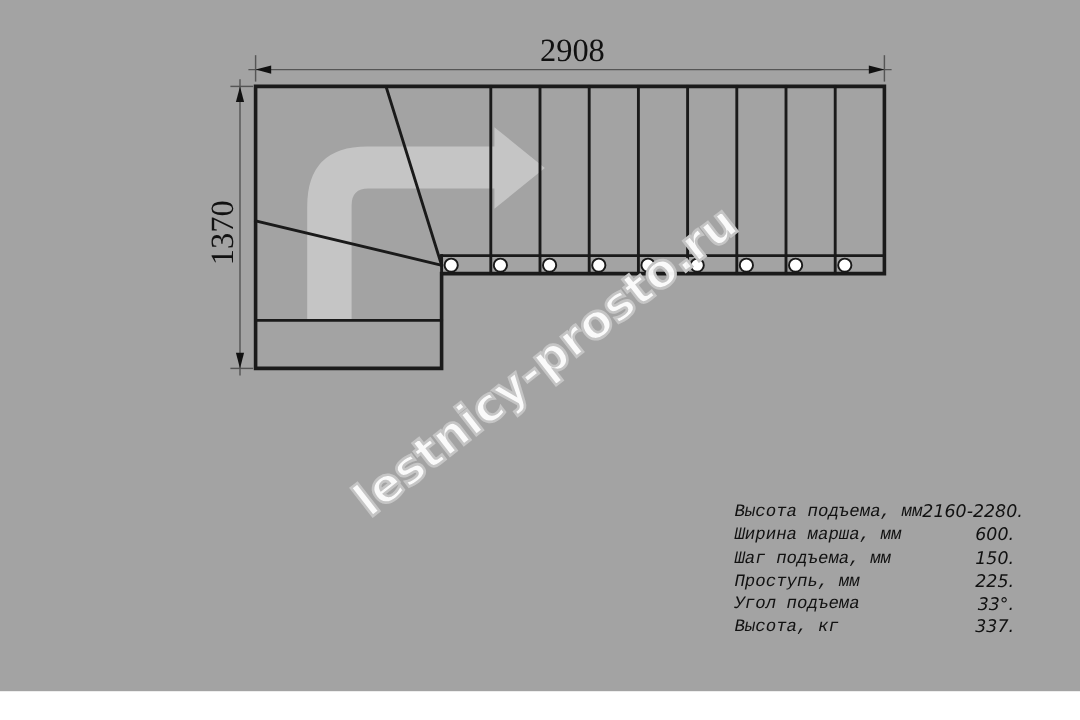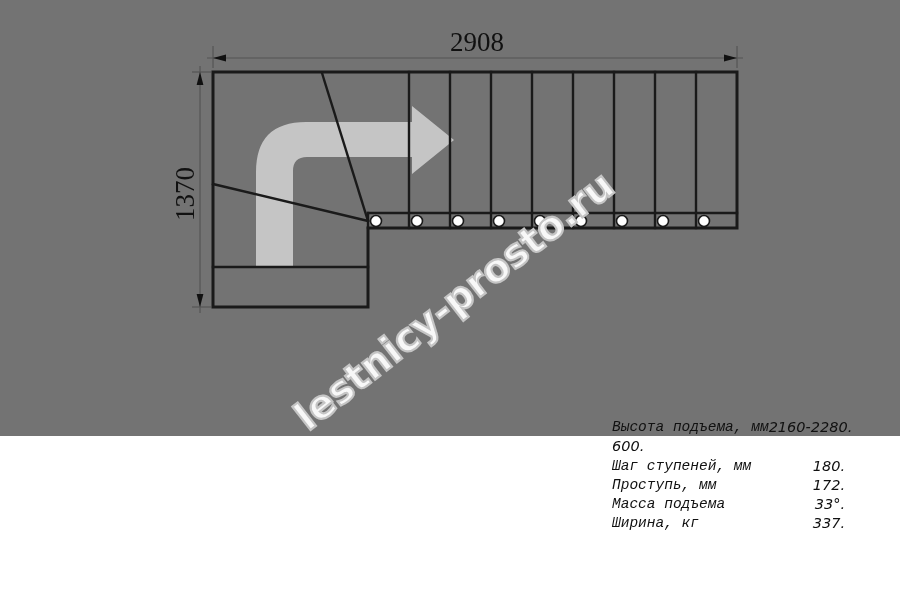--- a/index.html
+++ b/index.html
@@ -7,22 +7,22 @@
     padding: 0;
     background: #ffffff;
     width: 900px;
     height: 600px;
     font-family: "DejaVu Sans", sans-serif;
     overflow: hidden;
   }
   .canvas {
     position: relative;
     width: 900px;
-    height: 436px;
-    background: #737373;
+    height: 576px;
+    background: #a3a3a3;
   }
   .plan-svg {
     position: absolute;
     left: 0;
     top: 0;
   }
   .spec-table {
     position: absolute;
     left: 612px;
     top: 418px;
@@ -118,33 +118,34 @@
 
     <text transform="translate(456,303) rotate(-38)" text-anchor="middle" dominant-baseline="middle" font-family="DejaVu Sans, sans-serif" font-size="39" font-weight="bold" fill="#ffffff" fill-opacity="0.95" stroke="#c5c5c5" stroke-width="2.2">lestnicy-prosto.ru</text>
   </svg>
 
   <div class="spec-table">
     <div class="spec-row">
       <span class="spec-label">Высота подъема, мм</span>
       <span class="spec-value">2160-2280.</span>
     </div>
     <div class="spec-row">
+      <span class="spec-label">Ширина марша, мм</span>
       <span class="spec-value">600.</span>
     </div>
     <div class="spec-row">
-      <span class="spec-label">Шаг ступеней, мм</span>
-      <span class="spec-value">180.</span>
+      <span class="spec-label">Шаг подъема, мм</span>
+      <span class="spec-value">150.</span>
     </div>
     <div class="spec-row">
       <span class="spec-label">Проступь, мм</span>
-      <span class="spec-value">172.</span>
+      <span class="spec-value">225.</span>
     </div>
     <div class="spec-row">
-      <span class="spec-label">Масса подъема</span>
+      <span class="spec-label">Угол подъема</span>
       <span class="spec-value">33°.</span>
     </div>
     <div class="spec-row">
-      <span class="spec-label">Ширина, кг</span>
+      <span class="spec-label">Высота, кг</span>
       <span class="spec-value">337.</span>
     </div>
   </div>
 
 </div>
 
 </body></html>

